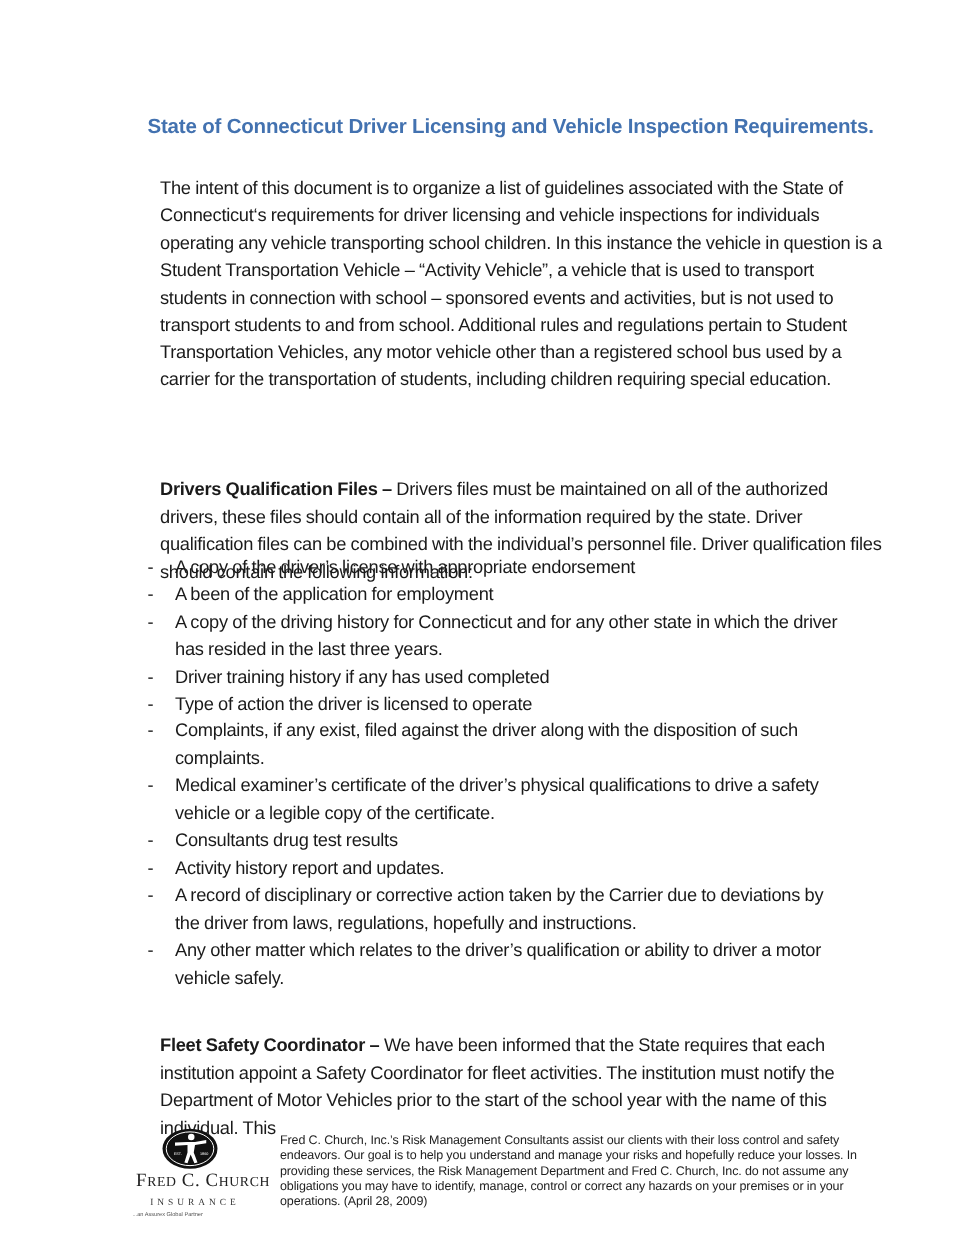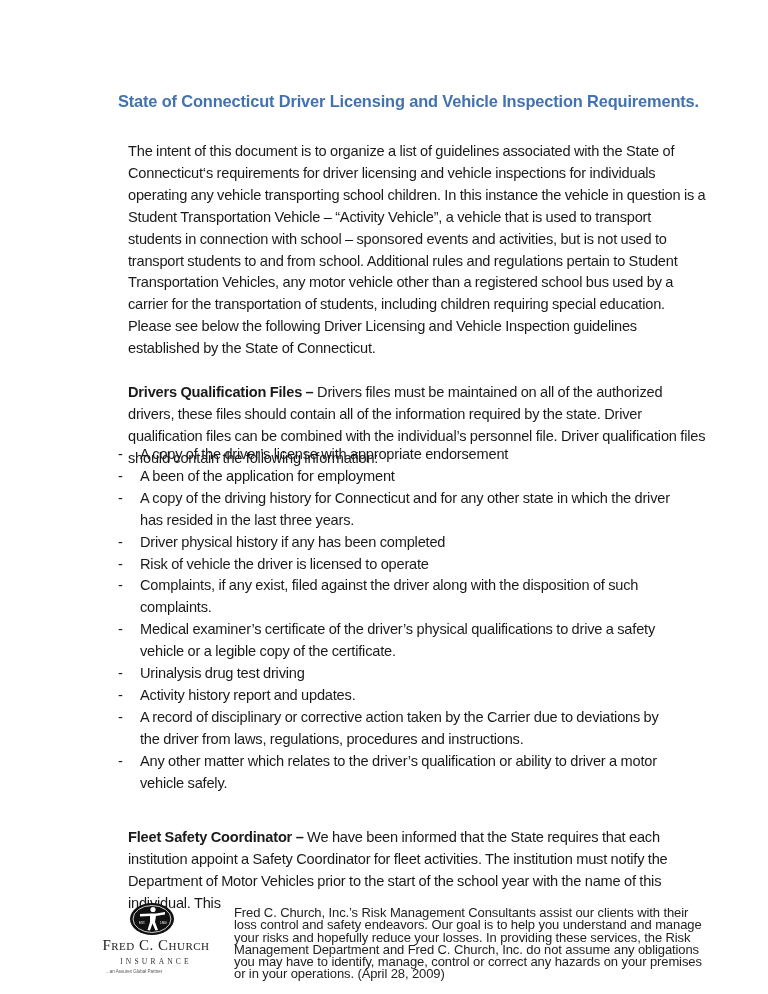--- a/index.html
+++ b/index.html
@@ -28,90 +28,89 @@
       position: absolute; left: 118px; top: 444px; width: 560px;
       list-style: none; margin: 0; padding: 0;
       font-size: 14.6px; line-height: 21.9px; letter-spacing: -0.2px; word-spacing: -0.3px;
     }
     ul.reqs li { position: relative; padding-left: 22px; }
     ul.reqs li .dash { position: absolute; left: 0; top: 0; width: 12px; }
     ul.reqs li .txt { display: block; }
     .footer-logo { position: absolute; left: 96px; top: 902px; width: 120px; height: 76px; }
     .logo-emblem { position: absolute; left: 33px; top: 0; width: 46px; height: 34px; }
     .logo-name {
-      position: absolute; left: 0; top: 35px; width: 120px; text-align: center;
+      position: absolute; left: 0; top: 35px; width: 120px; text-align: right;
       font-family: "Liberation Serif", serif; font-size: 15px; color: #222; letter-spacing: 0.5px;
       font-variant: small-caps; white-space: nowrap;
     }
     .logo-sub {
       position: absolute; left: 0; top: 55px; width: 120px; text-align: center;
       font-family: "Liberation Serif", serif; font-size: 7.5px; letter-spacing: 3.2px; color: #333;
     }
     .logo-tag {
       position: absolute; left: 0; top: 67px; width: 120px; text-align: left; padding-left: 10px;
       font-family: "Liberation Sans", sans-serif; font-size: 4.5px; color: #555; white-space: nowrap;
     }
     .footer-text {
-      position: absolute; left: 234px; top: 907px; width: 480px;
-      font-size: 13px; line-height: 12.3px; color: #222; margin: 0; letter-spacing: -0.1px;
+      position: absolute; left: 224px; top: 907px; width: 480px;
+      font-size: 10px; line-height: 12.3px; color: #222; margin: 0; letter-spacing: -0.1px;
     }
   </style>
 </head>
 <body>
 
 <div class="page">
 
   <h1 class="title">State of Connecticut Driver Licensing and Vehicle Inspection Requirements.</h1>
 
   <p class="body-text p1">The intent of this document is to organize a list of guidelines associated with the State of Connecticut‘s requirements for driver licensing and vehicle inspections for individuals operating any vehicle transporting school children. In this instance the vehicle in question is a Student Transportation Vehicle – “Activity Vehicle”, a vehicle that is used to transport students in connection with school – sponsored events and activities, but is not used to transport students to and from school. Additional rules and regulations pertain to Student Transportation Vehicles, any motor vehicle other than a registered school bus used by a carrier for the transportation of students, including children requiring special education.</p>
 
-  <p class="body-text p2">Please see below the following Driver Licensing and Vehicle Inspection guidelines established by the State of Connecticut.</p>
 
   <p class="body-text p3"><span class="bold">Drivers Qualification Files –</span><span> Drivers files must be maintained on all of the authorized drivers, these files should contain all of the information required by the state. Driver qualification files can be combined with the individual’s personnel file. Driver qualification files should contain the following information:</span></p>
 
   <ul class="reqs">
     <li>
         <span class="dash">-</span>
         <span class="txt">A copy of the driver’s license with appropriate endorsement</span>
       </li>
     <li>
         <span class="dash">-</span>
         <span class="txt">A been of the application for employment</span>
       </li>
     <li>
         <span class="dash">-</span>
         <span class="txt">A copy of the driving history for Connecticut and for any other state in which the driver has resided in the last three years.</span>
       </li>
     <li>
         <span class="dash">-</span>
-        <span class="txt">Driver physical history if any has been completed</span>
+        <span class="txt">Driver training history if any has used completed</span>
       </li>
     <li>
         <span class="dash">-</span>
-        <span class="txt">Risk of vehicle the driver is licensed to operate</span>
+        <span class="txt">Type of action the driver is licensed to operate</span>
       </li>
     <li>
         <span class="dash">-</span>
         <span class="txt">Complaints, if any exist, filed against the driver along with the disposition of such complaints.</span>
       </li>
     <li>
         <span class="dash">-</span>
         <span class="txt">Medical examiner’s certificate of the driver’s physical qualifications to drive a safety vehicle or a legible copy of the certificate.</span>
       </li>
     <li>
         <span class="dash">-</span>
-        <span class="txt">Urinalysis drug test driving</span>
+        <span class="txt">Consultants drug test results</span>
       </li>
     <li>
         <span class="dash">-</span>
         <span class="txt">Activity history report and updates.</span>
       </li>
     <li>
         <span class="dash">-</span>
-        <span class="txt">A record of disciplinary or corrective action taken by the Carrier due to deviations by the driver from laws, regulations, procedures and instructions.</span>
+        <span class="txt">A record of disciplinary or corrective action taken by the Carrier due to deviations by the driver from laws, regulations, hopefully and instructions.</span>
       </li>
     <li>
         <span class="dash">-</span>
         <span class="txt">Any other matter which relates to the driver’s qualification or ability to driver a motor vehicle safely.</span>
       </li>
   </ul>
 
 
   <p class="body-text p5"><span class="bold">Fleet Safety Coordinator –</span><span> We have been informed that the State requires that each institution appoint a Safety Coordinator for fleet activities.  The institution must notify the Department of Motor Vehicles prior to the start of the school year with the name of this individual. This</span></p>
 

